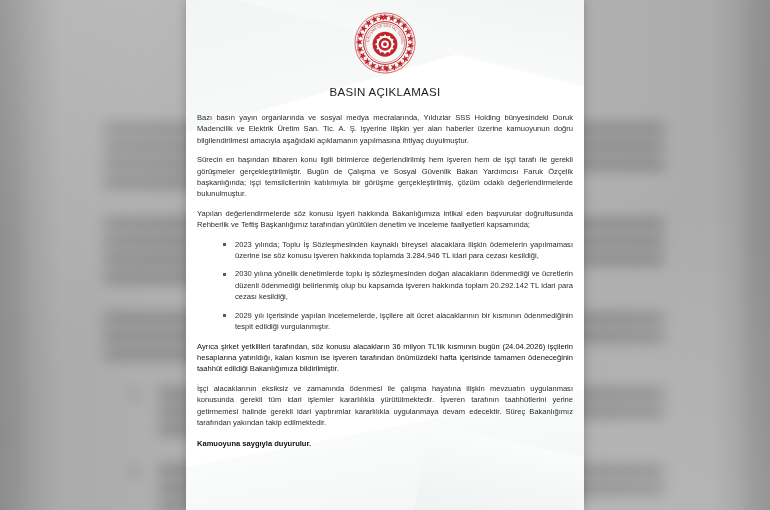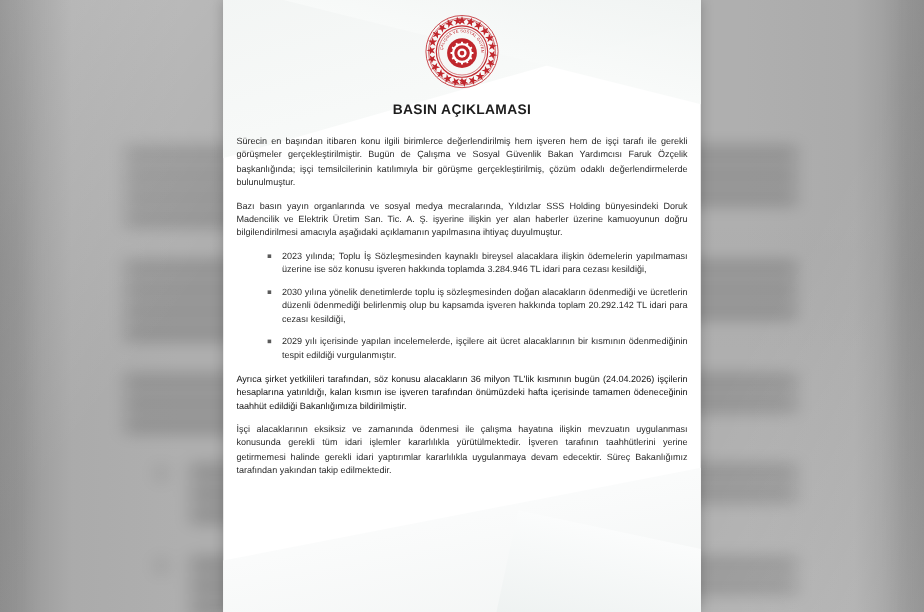--- a/index.html
+++ b/index.html
@@ -125,21 +125,21 @@
   .emblem {
     width: 62px;
     height: 62px;
     display: block;
   }
 
   
   .doc-title {
     text-align: center;
     font-size: 11.5px;
-    font-weight: bold;
+    font-weight: normal;
     letter-spacing: 0.3px;
     color: #1d1d1d;
     margin-top: 12px;
     margin-bottom: 0;
   }
 
   
   .body-text {
     margin-top: 14px;
   }
@@ -328,31 +328,33 @@
         </g>
 
         <polygon fill="#c0272d" points="50,84.5 51.1,87.8 54.6,87.8 51.75,89.85 52.85,93.15 50,91.1 47.15,93.15 48.25,89.85 45.4,87.8 48.9,87.8"></polygon>
       </svg>
     </div>
 
     <h1 class="doc-title">BASIN AÇIKLAMASI</h1>
 
     <div class="body-text">
 
+      <p class="para">Bazı basın yayın organlarında ve sosyal medya mecralarında, Yıldızlar SSS Holding bünyesindeki Doruk Madencilik ve Elektrik Üretim San. Tic. A. Ş. işyerine ilişkin yer alan haberler üzerine kamuoyunun doğru bilgilendirilmesi amacıyla aşağıdaki açıklamanın yapılmasına ihtiyaç duyulmuştur.</p>
+
       <p class="para">Sürecin en başından itibaren konu ilgili birimlerce değerlendirilmiş hem işveren hem de işçi tarafı ile gerekli görüşmeler gerçekleştirilmiştir. Bugün de Çalışma ve Sosyal Güvenlik Bakan Yardımcısı Faruk Özçelik başkanlığında; işçi temsilcilerinin katılımıyla bir görüşme gerçekleştirilmiş, çözüm odaklı değerlendirmelerde bulunulmuştur.</p>
 
-      <p class="para">Bazı basın yayın organlarında ve sosyal medya mecralarında, Yıldızlar SSS Holding bünyesindeki Doruk Madencilik ve Elektrik Üretim San. Tic. A. Ş. işyerine ilişkin yer alan haberler üzerine kamuoyunun doğru bilgilendirilmesi amacıyla aşağıdaki açıklamanın yapılmasına ihtiyaç duyulmuştur.</p>
-
+      <p class="para">Yapılan değerlendirmelerde söz konusu işyeri hakkında Bakanlığımıza intikal eden başvurular doğrultusunda Rehberlik ve Teftiş Başkanlığımız tarafından yürütülen denetim ve inceleme faaliyetleri kapsamında;</p>
 
       <ul class="bullets">
         <li>2023 yılında; Toplu İş Sözleşmesinden kaynaklı bireysel alacaklara ilişkin ödemelerin yapılmaması üzerine ise söz konusu işveren hakkında toplamda 3.284.946 TL idari para cezası kesildiği,</li>
         <li>2030 yılına yönelik denetimlerde toplu iş sözleşmesinden doğan alacakların ödenmediği ve ücretlerin düzenli ödenmediği belirlenmiş olup bu kapsamda işveren hakkında toplam 20.292.142 TL idari para cezası kesildiği,</li>
         <li>2029 yılı içerisinde yapılan incelemelerde, işçilere ait ücret alacaklarının bir kısmının ödenmediğinin tespit edildiği vurgulanmıştır.</li>
       </ul>
 
       <p class="para bold">Ayrıca şirket yetkilileri tarafından, söz konusu alacakların 36 milyon TL'lik kısmının bugün (24.04.2026) işçilerin hesaplarına yatırıldığı, kalan kısmın ise işveren tarafından önümüzdeki hafta içerisinde tamamen ödeneceğinin taahhüt edildiği Bakanlığımıza bildirilmiştir.</p>
 
       <p class="para">İşçi alacaklarının eksiksiz ve zamanında ödenmesi ile çalışma hayatına ilişkin mevzuatın uygulanması konusunda gerekli tüm idari işlemler kararlılıkla yürütülmektedir. İşveren tarafının taahhütlerini yerine getirmemesi halinde gerekli idari yaptırımlar kararlılıkla uygulanmaya devam edecektir. Süreç Bakanlığımız tarafından yakından takip edilmektedir.</p>
 
+      <p class="para closing">Kamuoyuna saygıyla duyurulur.</p>
 
     </div>
   </div>
 </div>
 
 </body></html>

